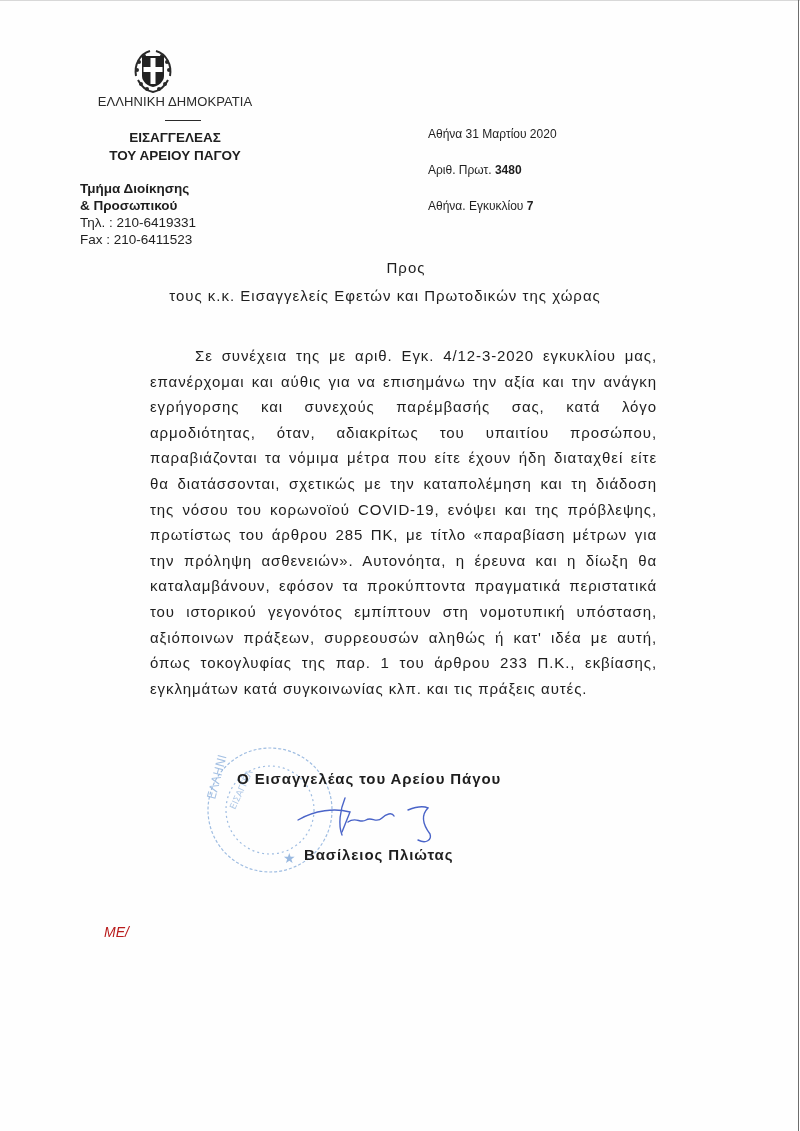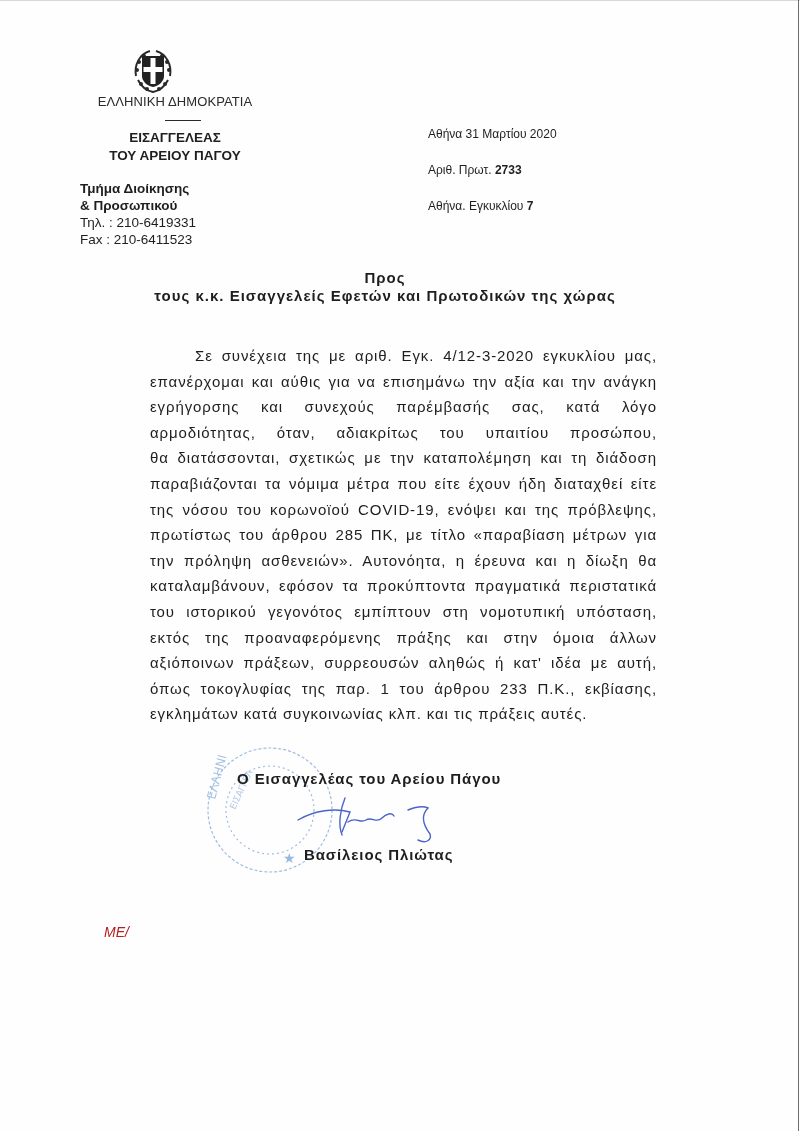--- a/index.html
+++ b/index.html
@@ -80,34 +80,35 @@
       left: 428px; top: 124px;
       font-size: 12px;
       color: #1e1e1e;
     }
     .meta .line { height: 36px; line-height: 20px; }
     .meta .b { font-weight: bold; }
 
     
     .to-label {
       position: absolute;
-      left: 0; top: 269px;
+      left: 0; top: 259px;
       width: 770px;
       text-align: center;
       font-size: 15px;
-      font-weight: bold;
+      font-weight: normal;
       letter-spacing: 1px;
+      padding-left: 21px;
     }
     .to-who {
       position: absolute;
       left: 0; top: 287px;
       width: 770px;
       text-align: center;
       font-size: 15px;
-      font-weight: bold;
+      font-weight: normal;
       letter-spacing: 1px;
     }
 
     
     .body-text {
       position: absolute;
       left: 102px; top: 343px;
       width: 555px;
       font-size: 15px;
       line-height: 25.6px;
@@ -199,40 +200,39 @@
   </div>
   <div class="dept">
     <div class="b">Τμήμα Διοίκησης</div>
     <div class="b">&amp; Προσωπικού</div>
     <div>Τηλ. : 210-6419331</div>
     <div>Fax : 210-6411523</div>
   </div>
 
   <div class="meta">
     <div class="line">Αθήνα 31 Μαρτίου 2020</div>
-    <div class="line"><span>Αριθ. Πρωτ. </span><span class="b">2733</span></div>
+    <div class="line"><span>Αριθ. Πρωτ. </span><span class="b">3480</span></div>
     <div class="line"><span>Αθήνα. Εγκυκλίου </span><span class="b">7</span></div>
   </div>
 
   <div class="to-label">Προς</div>
   <div class="to-who">τους κ.κ. Εισαγγελείς Εφετών και Πρωτοδικών της χώρας</div>
 
   <div class="body-text" id="body-text">
       <span class="ln first">Σε συνέχεια της με αριθ. Εγκ. 4/12-3-2020 εγκυκλίου μας,</span>
       <span class="ln">επανέρχομαι και αύθις για να επισημάνω την αξία και την ανάγκη</span>
       <span class="ln">εγρήγορσης και συνεχούς παρέμβασής σας, κατά λόγο</span>
       <span class="ln">αρμοδιότητας, όταν, αδιακρίτως του υπαιτίου προσώπου,</span>
+      <span class="ln">παραβιάζονται τα νόμιμα μέτρα που είτε έχουν ήδη διαταχθεί είτε</span>
       <span class="ln">θα διατάσσονται, σχετικώς με την καταπολέμηση και τη διάδοση</span>
-      <span class="ln">παραβιάζονται τα νόμιμα μέτρα που είτε έχουν ήδη διαταχθεί είτε</span>
       <span class="ln">της νόσου του κορωνοϊού COVID-19, ενόψει και της πρόβλεψης,</span>
       <span class="ln">πρωτίστως του άρθρου 285 ΠΚ, με τίτλο «παραβίαση μέτρων για</span>
       <span class="ln">την πρόληψη ασθενειών». Αυτονόητα, η έρευνα και η δίωξη θα</span>
       <span class="ln">καταλαμβάνουν, εφόσον τα προκύπτοντα πραγματικά περιστατικά</span>
       <span class="ln">του ιστορικού γεγονότος εμπίπτουν στη νομοτυπική υπόσταση,</span>
-      <span class="ln">εκτός της προαναφερόμενης πράξης και στην όμοια άλλων</span>
       <span class="ln">αξιόποινων πράξεων, συρρεουσών αληθώς ή κατ' ιδέα με αυτή,</span>
       <span class="ln">όπως τοκογλυφίας της παρ. 1 του άρθρου 233 Π.Κ., εκβίασης,</span>
       <span class="ln last">εγκλημάτων κατά συγκοινωνίας κλπ. και τις πράξεις αυτές.</span>
     </div>
 
   <svg class="stamp" viewBox="0 0 140 140">
     <g fill="none" stroke="#8fb2dd" stroke-width="1.2" opacity="0.85">
       <circle cx="75" cy="70" r="62" stroke-dasharray="3 2"></circle>
       <circle cx="75" cy="70" r="44" stroke-dasharray="2 3"></circle>
     </g>

